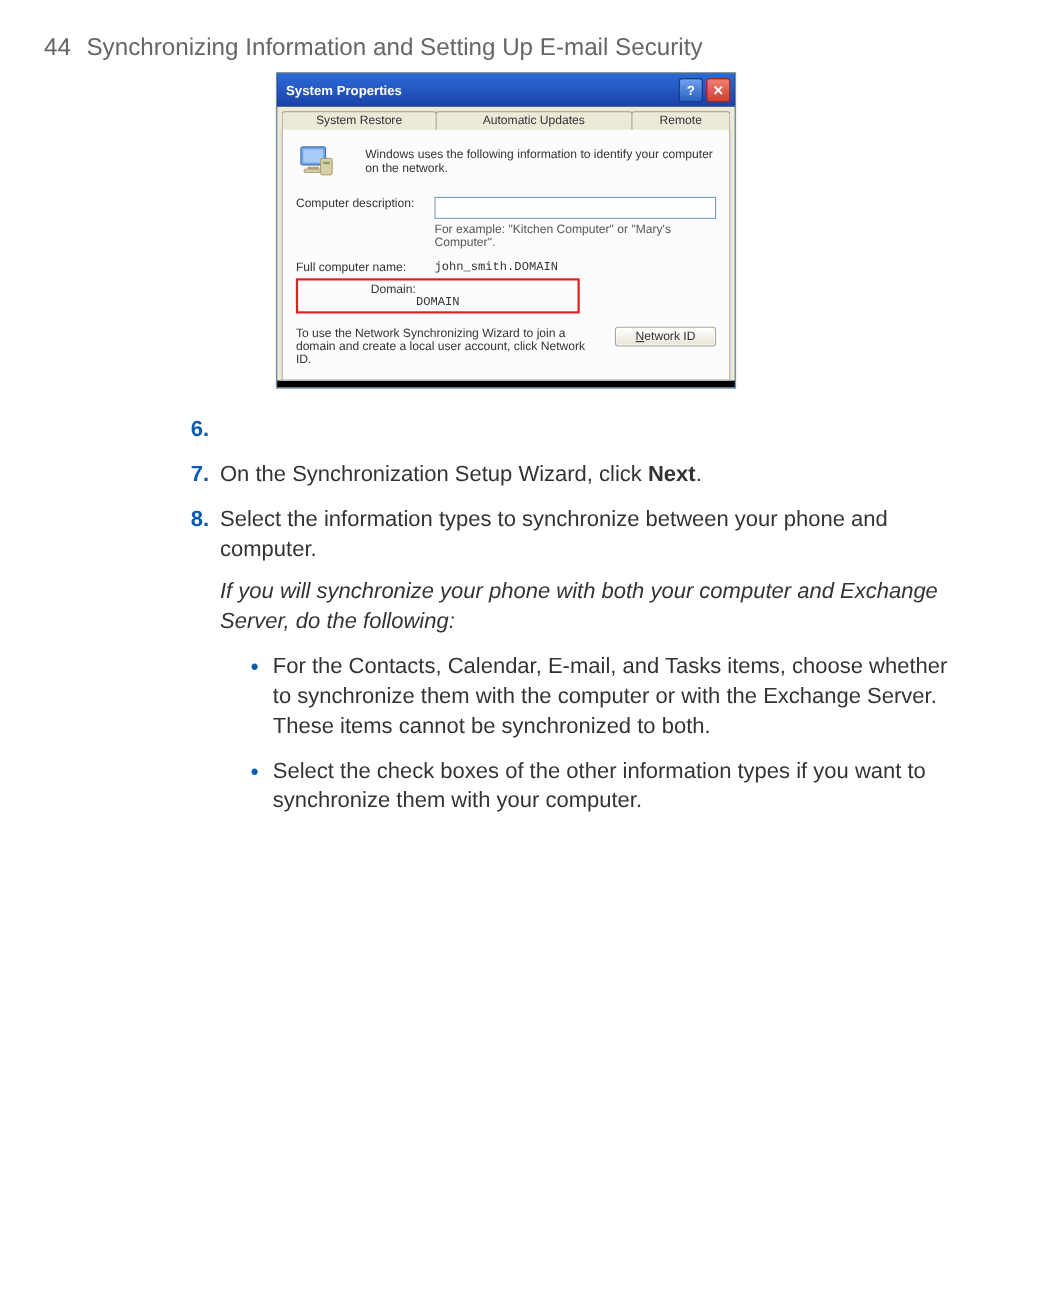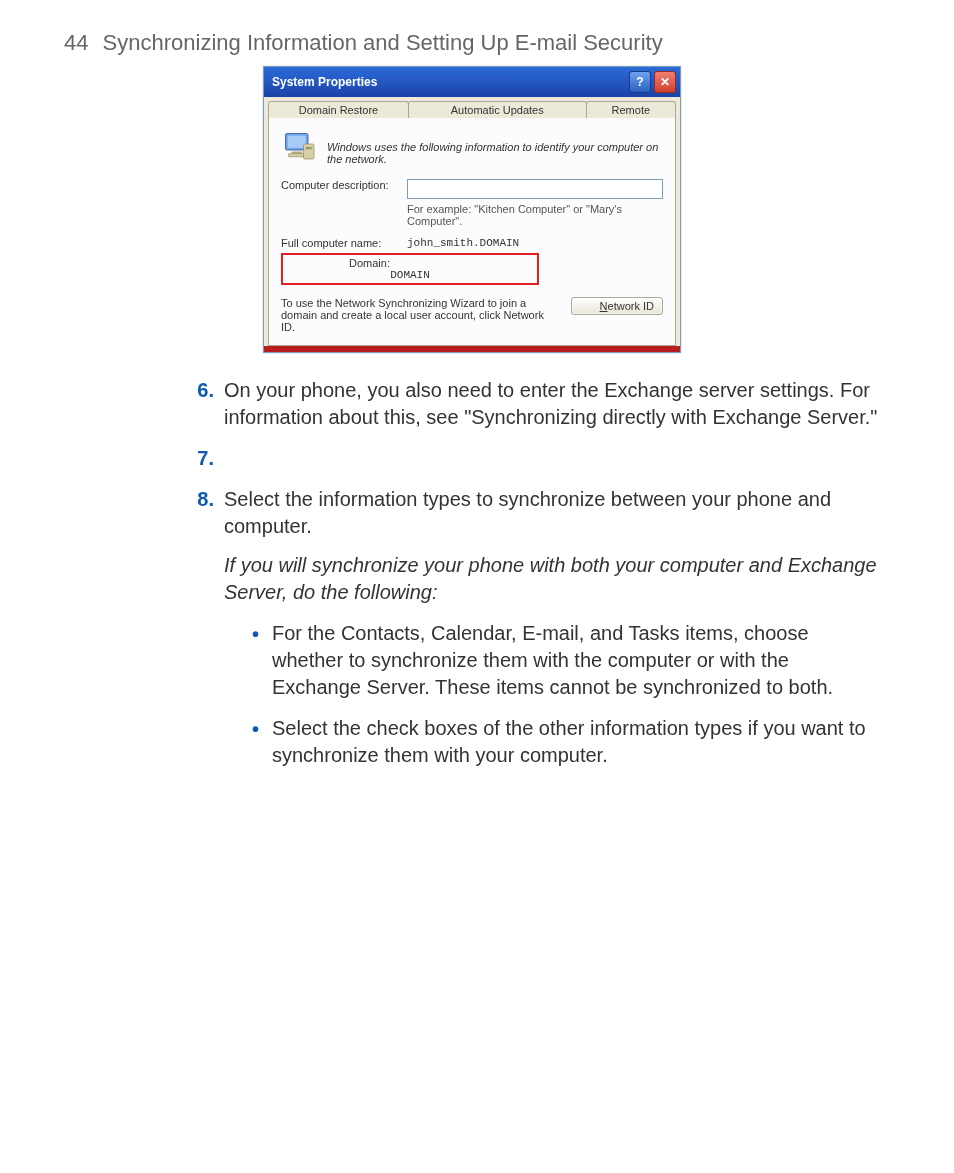--- a/index.html
+++ b/index.html
@@ -5,41 +5,40 @@
   body {
     margin: 0;
     padding: 0;
     font-family: "Segoe UI", Tahoma, Arial, sans-serif;
     background: #fff;
     color: #333;
     width: 954px;
   }
   .page {
     padding: 30px 74px 30px 40px;
-    margin-left: 24px;
   }
   .page-header {
     font-size: 22px;
     color: #666;
     margin-bottom: 10px;
     font-weight: 400;
   }
   .page-header .pn { margin-right: 8px; }
   .dialog-wrap {
     display: flex;
     justify-content: center;
     margin: 10px 0 24px 0;
   }
   .dialog {
     width: 416px;
     border: 1px solid #7b9ebd;
     font-family: Tahoma, Arial, sans-serif;
     font-size: 11px;
     color: #333;
-    background: #b91c1c;
+    background: #000000;
     box-shadow: 0 0 2px rgba(0,0,0,0.2);
   }
   .titlebar {
     background: linear-gradient(to bottom, #2a6bd6 0%, #255bc8 40%, #1a42a5 100%);
     color: #fff;
     display: flex;
     align-items: center;
     padding: 4px 4px 4px 8px;
     font-weight: bold;
     font-size: 12px;
@@ -94,24 +93,23 @@
   .tab-panel {
     background: #fcfcfe;
     border: 1px solid #aca899;
     border-top: none;
     padding: 12px 12px 12px 12px;
     margin-top: -1px;
     margin-bottom: 6px;
   }
   .intro-row {
     display: flex;
-    align-items: flex-end;
-    gap: 10px;
+    align-items: center;
+    gap: 27px;
     margin-bottom: 14px;
-    font-style: italic;
   }
   .icon-monitor {
     width: 36px; height: 36px;
     flex-shrink: 0;
   }
   .field-row {
     display: flex;
     align-items: flex-start;
     margin-bottom: 4px;
   }
@@ -157,21 +155,21 @@
     gap: 12px;
     margin-top: 12px;
   }
   .action-text { flex: 1; }
   .win-btn {
     background: linear-gradient(to bottom, #fff, #e8e4d4);
     border: 1px solid #aca899;
     border-radius: 3px;
     padding: 2px 8px;
     min-width: 74px;
-    text-align: right;
+    text-align: center;
     font-size: 11px;
     font-family: Tahoma, Arial, sans-serif;
     white-space: nowrap;
     box-shadow: inset 0 0 0 1px rgba(255,255,255,0.6);
   }
   .underline-first { text-decoration: underline; }
   .instructions {
     margin-top: 6px;
     font-size: 20px;
     color: #333;
@@ -229,21 +227,21 @@
         <div class="tb-btn tb-help">
             <span>?</span>
           </div>
         <div class="tb-btn tb-close">
             <span>✕</span>
           </div>
       </div>
 
       <div class="tab-area">
         <div class="tabs-row row1">
-          <div class="tab" style="flex:1.1"><span>Domain Restore</span></div>
+          <div class="tab" style="flex:1.1"><span>System Restore</span></div>
           <div class="tab" style="flex:1.4"><span>Automatic Updates</span></div>
           <div class="tab" style="flex:0.7"><span>Remote</span></div>
         </div>
 
         <div class="tab-panel">
           <div class="intro-row">
             <svg class="icon-monitor" viewBox="0 0 48 48">
               <rect x="6" y="6" width="30" height="22" rx="2" fill="#6ea7f0" stroke="#2a4a80"></rect>
               <rect x="9" y="9" width="24" height="16" fill="#a7cdf5"></rect>
               <rect x="14" y="30" width="14" height="3" fill="#b7a77a"></rect>
@@ -278,25 +276,27 @@
           </div>
 
         </div>
       </div>
     </div>
   </div>
 
   <div class="instructions">
     <div class="step">
       <div class="step-num">6.</div>
-      <div class="step-body">On your phone, you also need to enter the Exchange server settings. For information about this, see "Synchronizing directly with Exchange Server."</div>
     </div>
 
     <div class="step">
       <div class="step-num">7.</div>
+      <div class="step-body">
+        <span>On the Synchronization Setup Wizard, click </span><span class="bold">Next</span><span>.</span>
+      </div>
     </div>
 
     <div class="step">
       <div class="step-num">8.</div>
       <div class="step-body">
         <div>Select the information types to synchronize between your phone and computer.</div>
         <div class="sub-block">If you will synchronize your phone with both your computer and Exchange Server, do the following:</div>
         <div class="bullets">
           <div class="bullet">
             <div class="bullet-dot">•</div>

